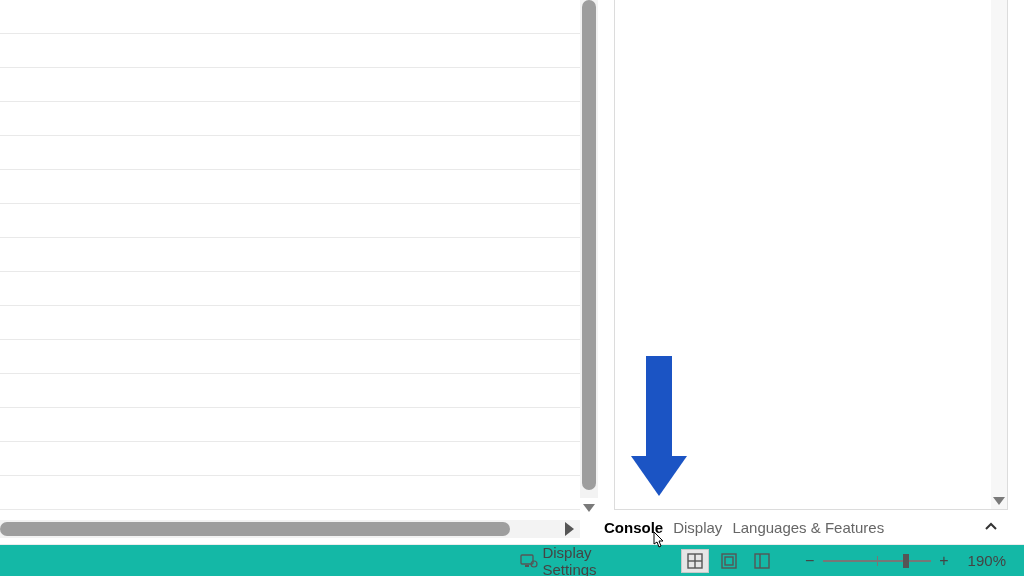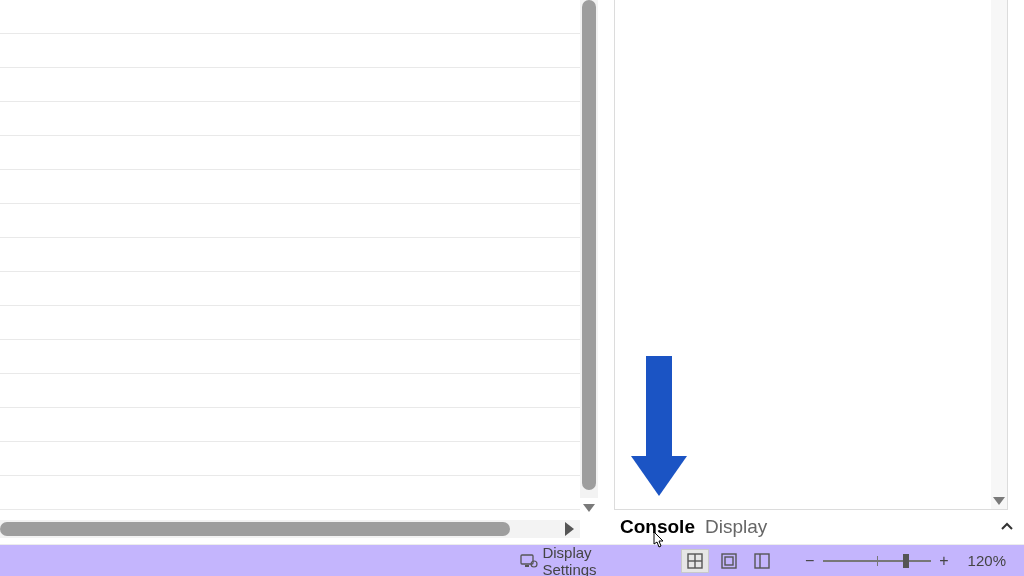--- a/index.html
+++ b/index.html
@@ -112,26 +112,26 @@
     width: 0; height: 0;
     border-left: 28px solid transparent;
     border-right: 28px solid transparent;
     border-top: 40px solid #1b54c4;
     margin-left: -5px;
   }
 
   
   .tabs-row {
     position: absolute;
-    left: 614px; top: 514px;
+    left: 598px; top: 514px;
     width: 402px; height: 26px;
     display: flex;
     align-items: center;
     gap: 10px;
-    font-size: 19px;
+    font-size: 15px;
     color: #666;
     padding-left: 6px;
   }
   .tabs-row .tab { cursor: pointer; white-space: nowrap; }
   .tabs-row .tab.active { color: #000; font-weight: 700; }
   .tabs-row .spacer { flex: 1; }
   .tabs-row .expand {
     width: 18px; height: 18px;
     display: flex; align-items: center; justify-content: center;
   }
@@ -149,21 +149,21 @@
   
   .status-bar {
     position: absolute;
     left: 0; bottom: 0;
     width: 1024px; height: 32px;
     display: flex;
     align-items: center;
     font-size: 15px;
     color: #444;
     padding: 0 18px;
-    background: #c4b5fd;
+    background: #14b8a6;
     border-top: 1px solid #ececec;
   }
   .status-bar .left-gap { width: 510px; }
   .status-bar .ds-icon { margin-right: 4px; display: inline-flex; }
   .status-bar .ds-icon svg { width: 18px; height: 14px; }
   .status-bar .ds-label { margin-right: 30px; cursor: pointer; }
   .status-bar .view-btn {
     width: 28px; height: 24px;
     display: inline-flex; align-items: center; justify-content: center;
     margin: 0 3px;
@@ -235,20 +235,21 @@
 </div>
 
 <div class="blue-arrow">
   <div class="shaft"></div>
   <div class="head"></div>
 </div>
 
 <div class="tabs-row">
   <span class="tab active">Console</span>
   <span class="tab">Display</span>
+  <span class="tab">Languages &amp; Features</span>
   <span class="spacer"></span>
   <span class="expand">
     <svg viewBox="0 0 14 14">
         <path d="M2 9 L7 4 L12 9" stroke="#333" stroke-width="2" fill="none"></path>
       </svg>
   </span>
 </div>
 
 <div class="cursor-pointer">
   <svg viewBox="0 0 20 22">
@@ -290,14 +291,14 @@
 
   <div class="gap"></div>
 
   <span class="zoom-minus">−</span>
   <div class="slider">
     <div class="track"></div>
     <div class="tick"></div>
     <div class="thumb"></div>
   </div>
   <span class="zoom-plus">+</span>
-  <span class="zoom-pct">120%</span>
+  <span class="zoom-pct">190%</span>
 </div>
 
 </body></html>

